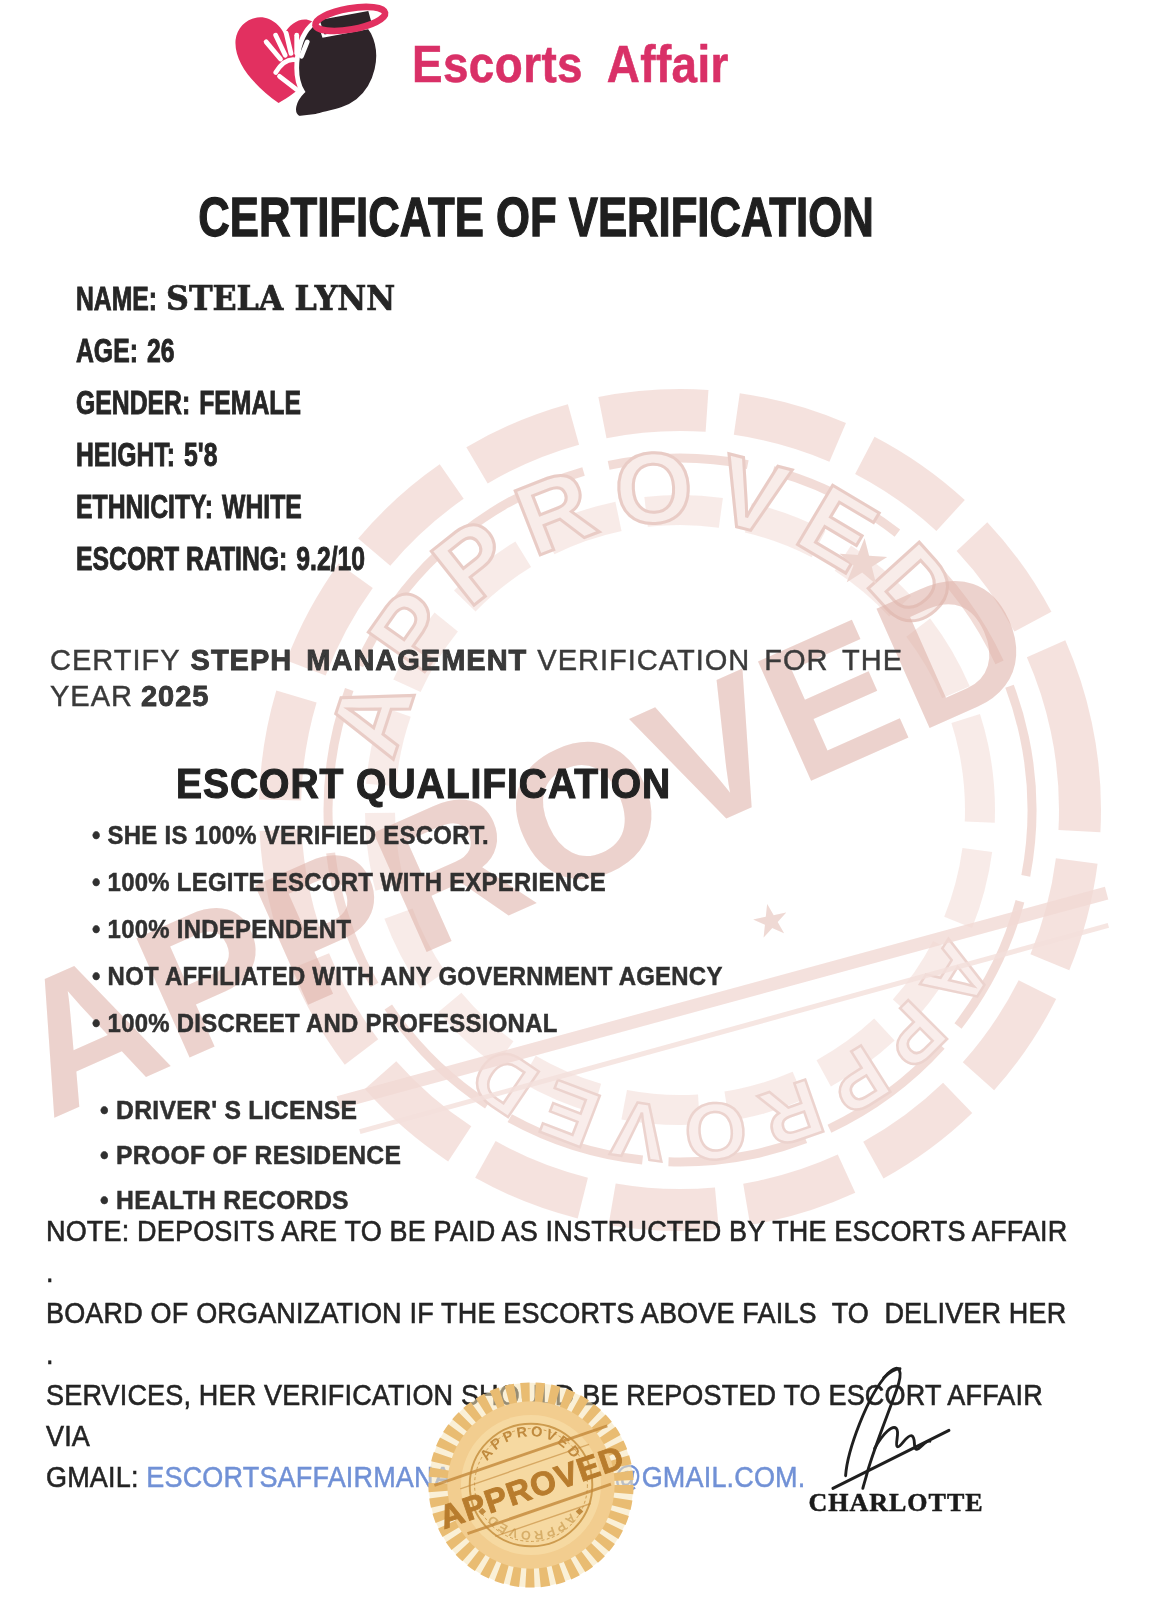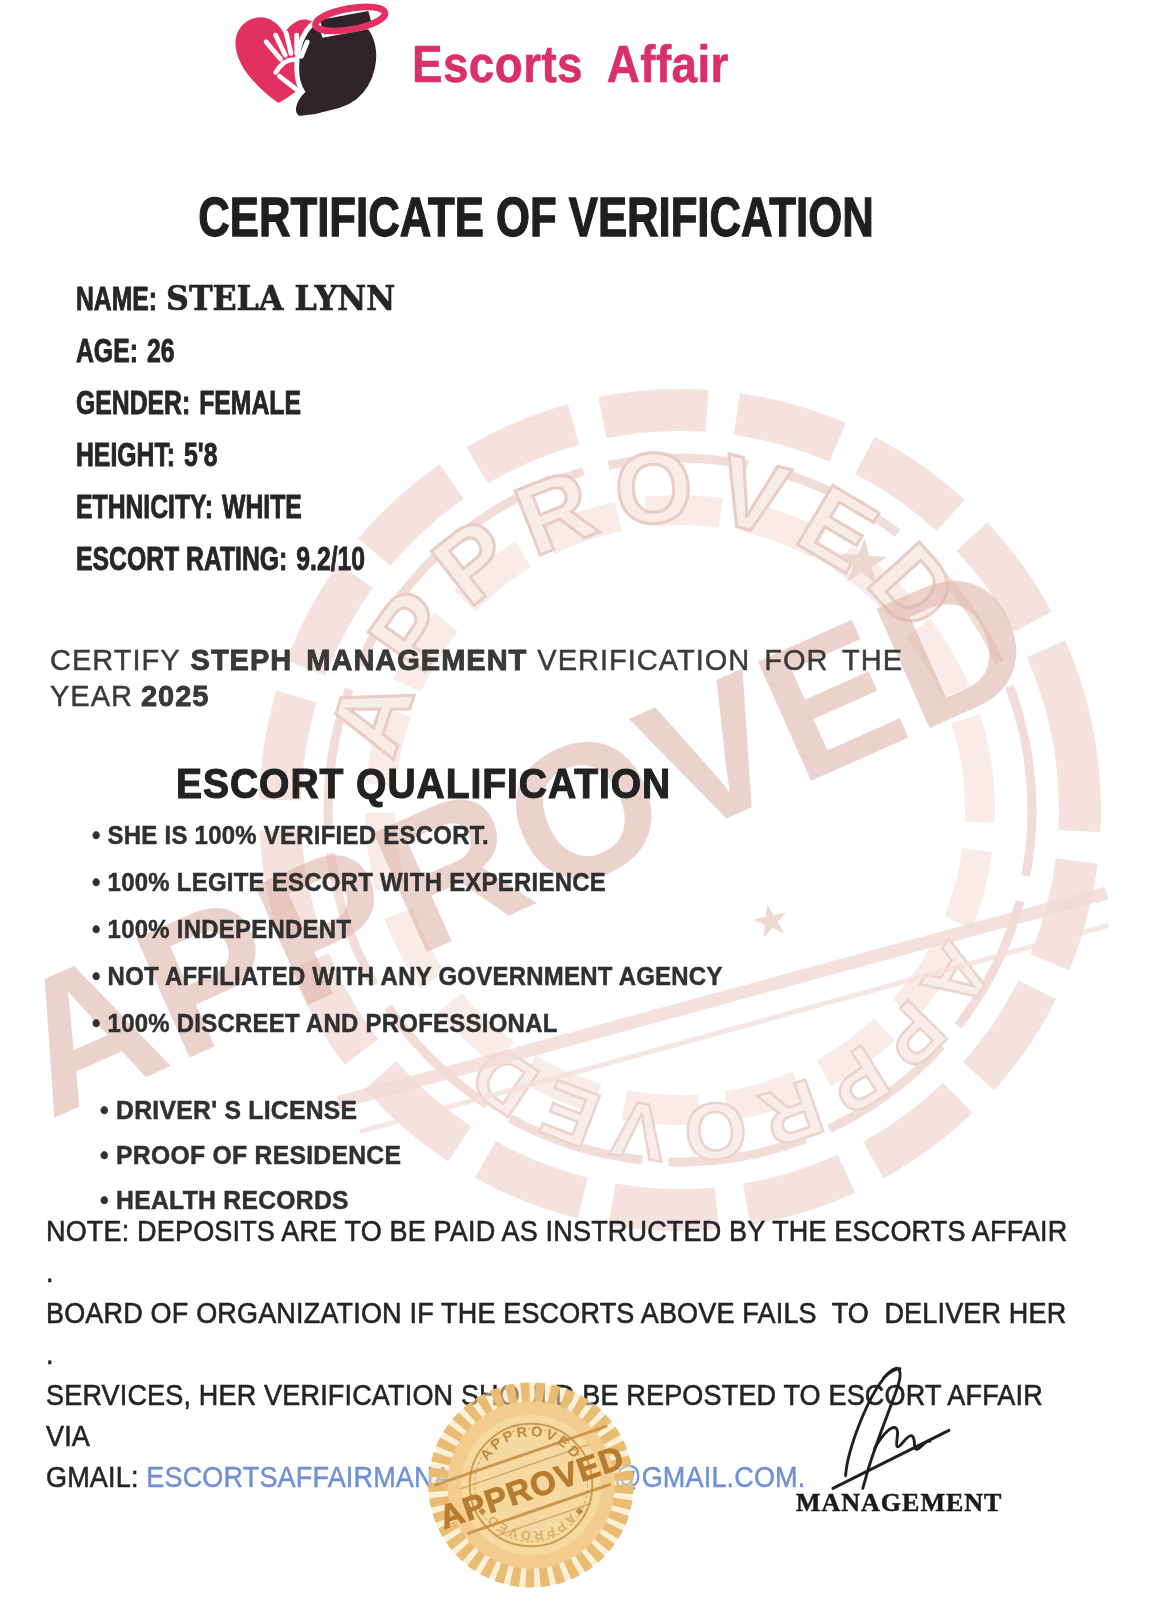--- a/index.html
+++ b/index.html
@@ -187,16 +187,16 @@
     </svg>
 
     <svg class="sig-svg" viewBox="0 0 180 150" aria-hidden="true">
       <g stroke="#1f1f1f" stroke-width="3.2" fill="none" stroke-linecap="round">
         <path d="M30 132 C32 104 54 44 76 20 C90 6 94 16 86 38 C76 66 62 100 54 128 C52 136 50 142 49 146"></path>
         <path d="M62 102 C72 84 82 76 86 80 C90 84 84 98 87 100 C90 102 98 86 103 88 C108 90 104 102 108 103 C112 104 118 92 123 94"></path>
         <path d="M16 146 L144 82"></path>
         <path d="M72 24 C78 18 84 14 90 14"></path>
       </g>
     </svg>
-    <div class="management">MANAGEMENT</div>
+    <div class="management">CHARLOTTE</div>
 
   </div>
 </div>
 
 </body></html>

